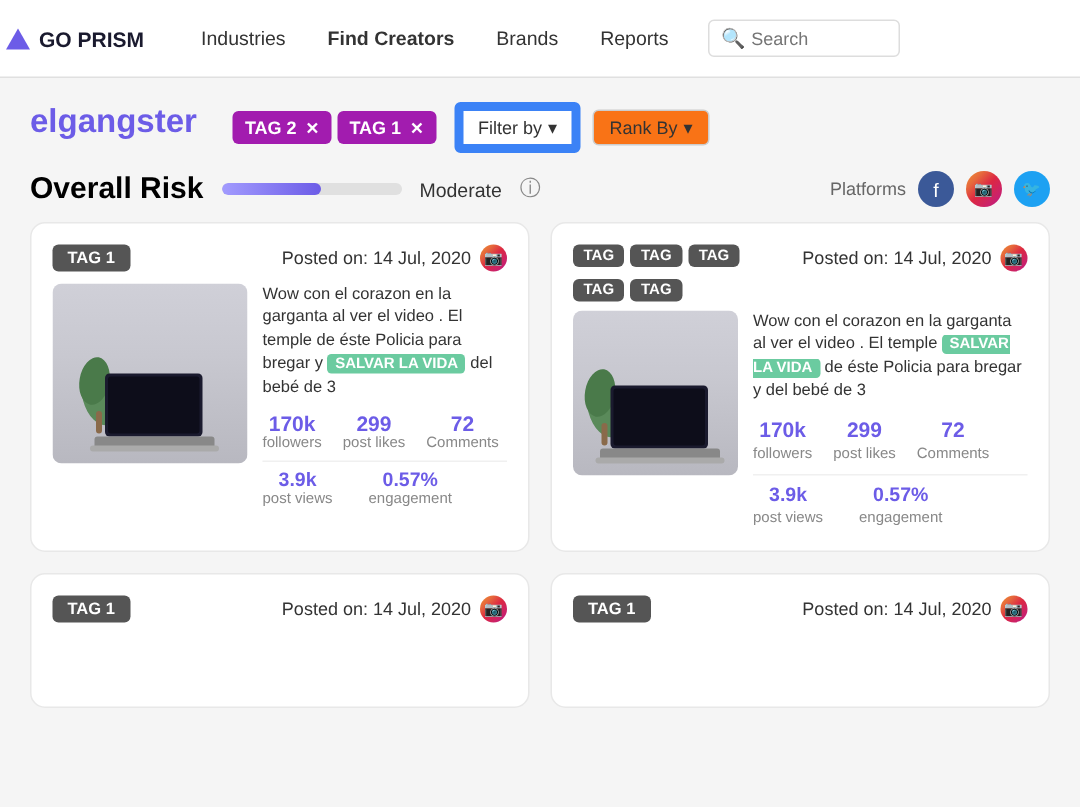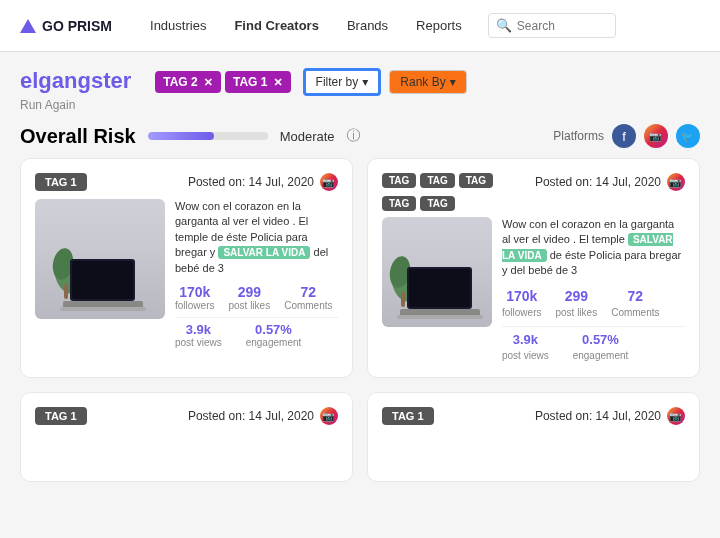--- a/index.html
+++ b/index.html
@@ -1,35 +1,35 @@
 <!DOCTYPE html>
 <html><head>
   <meta charset="utf-8">
   <style>
     * { box-sizing: border-box; margin: 0; padding: 0; }
     body { font-family: -apple-system, BlinkMacSystemFont, 'Segoe UI', Arial, sans-serif; background: #f5f5f5; font-size: 13px; color: #333; }
 
     
-    .header { background: #fff; border-bottom: 1px solid #e0e0e0; padding: 0 20px; display: flex; align-items: center; height: 52px; }
+    .header { background: #fff; border-bottom: 1px solid #e0e0e0; padding: 0 4px; display: flex; align-items: center; height: 52px; }
     .logo { display: flex; align-items: center; gap: 6px; font-weight: 700; font-size: 14px; color: #1a1a2e; margin-right: 24px; }
     .logo-triangle { width: 0; height: 0; border-left: 8px solid transparent; border-right: 8px solid transparent; border-bottom: 14px solid #6c5ce7; }
     .nav { display: flex; align-items: center; gap: 0; flex: 1; }
     .nav-item { padding: 6px 14px; font-size: 13px; color: #333; cursor: pointer; border-radius: 4px; white-space: nowrap; }
     .nav-item.active { font-weight: 700; color: #333; }
     .create-report-btn { background: #1a1a4e; color: #fff; border: none; border-radius: 4px; padding: 8px 14px; font-size: 13px; cursor: pointer; white-space: nowrap; margin-left: 8px; }
     .search-box { display: flex; align-items: center; border: 1px solid #ddd; border-radius: 4px; padding: 4px 8px; gap: 4px; margin-left: 12px; background: #fff; }
     .search-box input { border: none; outline: none; font-size: 12px; width: 90px; color: #666; }
 
     
     .page { padding: 16px 20px; background: #f5f5f5; min-height: 490px; }
     .page-title { font-size: 22px; font-weight: 700; color: #1a1a2e; }
     .username-tag { font-size: 22px; font-weight: 600; color: #6c5ce7; }
     .tag-pill { display: flex; align-items: center; gap: 4px; background: #a21caf; color: #fff; border-radius: 4px; padding: 4px 8px; font-size: 12px; font-weight: 600; }
     .tag-pill .x { cursor: pointer; font-size: 11px; margin-left: 2px; }
-    .filter-btn { display: flex; align-items: center; gap: 4px; border: 3px solid #3b82f6; border-radius: 4px; padding: 4px 10px; background: #fff; font-size: 12px; cursor: pointer; margin-left: 8px; }
+    .filter-btn { display: flex; align-items: center; gap: 4px; border: 6px solid #3b82f6; border-radius: 4px; padding: 4px 10px; background: #fff; font-size: 12px; cursor: pointer; margin-left: 8px; }
     .rank-btn { display: flex; align-items: center; gap: 4px; border: 1px solid #ccc; border-radius: 4px; padding: 4px 10px; background: #f97316; font-size: 12px; cursor: pointer; margin-left: 4px; }
     .run-again { font-size: 12px; color: #888; margin-left: 0; display: block; }
 
     
     .risk-bar-area { display: flex; align-items: center; gap: 12px; margin: 12px 0 6px; }
     .risk-label { font-size: 20px; font-weight: 600; color: #000000; }
     .risk-bar-track { width: 120px; height: 8px; background: #e0e0e0; border-radius: 4px; overflow: hidden; }
     .risk-bar-fill { width: 55%; height: 100%; background: linear-gradient(to right, #a29bfe, #6c5ce7); border-radius: 4px; }
     .risk-moderate { font-size: 13px; color: #333; font-weight: 500; }
     .info-icon { font-size: 14px; color: #888; cursor: pointer; }
@@ -116,21 +116,20 @@
       <div class="filter-btn">
         <span>Filter by</span>
         <span>▾</span>
       </div>
       <div class="rank-btn">
         <span>Rank By</span>
         <span>▾</span>
       </div>
     </div>
   </div>
-  <span class="run-again">Run Again</span>
 
   <div class="risk-bar-area">
     <span class="risk-label">Overall Risk</span>
     <div class="risk-bar-track">
       <div class="risk-bar-fill"></div>
     </div>
     <span class="risk-moderate">Moderate</span>
     <span class="info-icon">ⓘ</span>
     <div class="platforms-area">
       <span class="platforms-label">Platforms</span>

